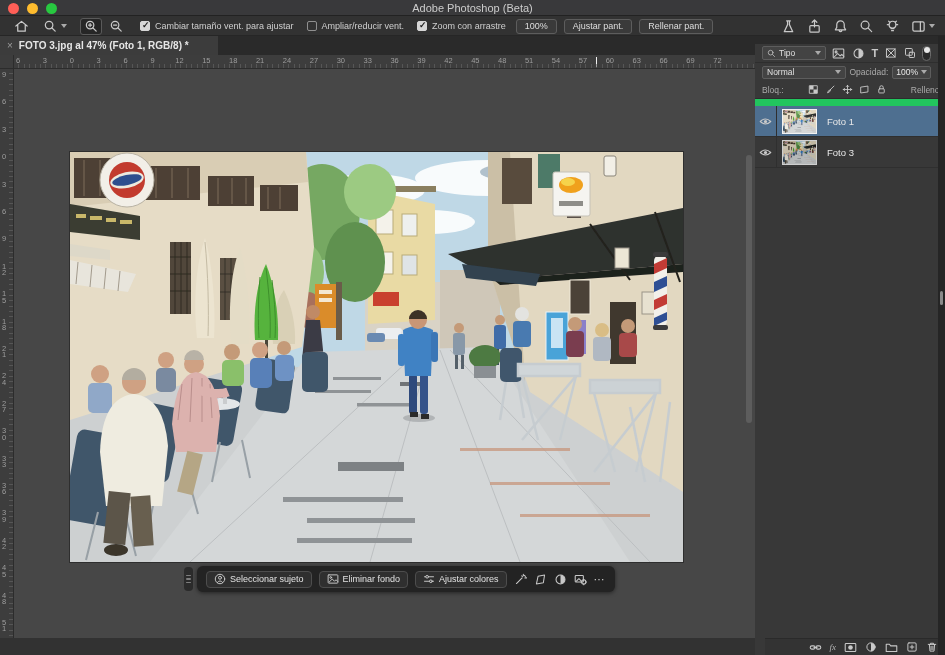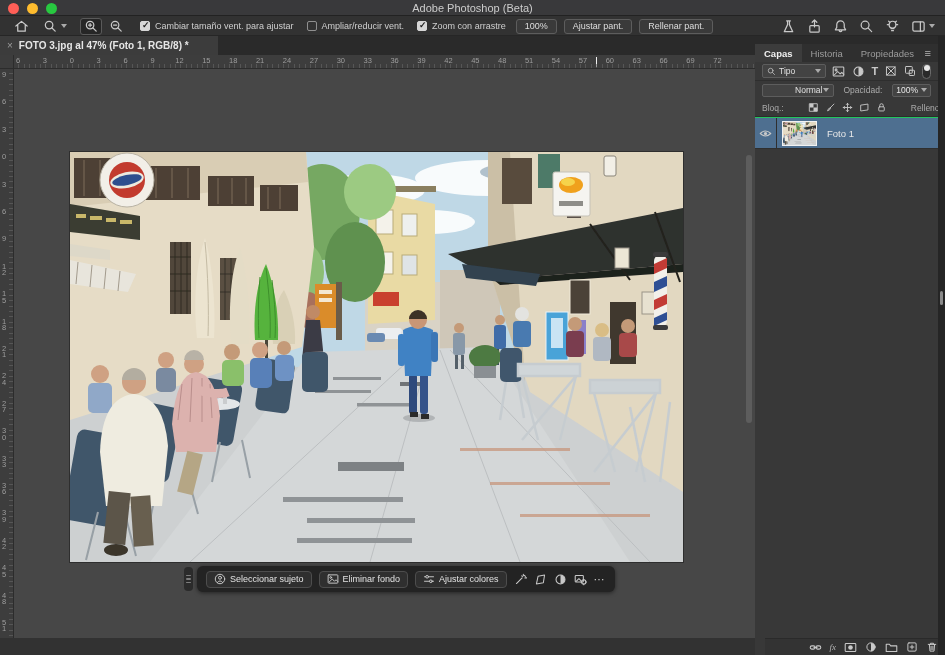--- a/index.html
+++ b/index.html
@@ -76,33 +76,33 @@
   #ptab-menu { margin-left:auto; margin-right:7px; color:#b5b5b5; font-size:11px; display:flex; align-items:center; }
   .prow { display:flex; align-items:center; padding:0 7px; }
   #filter-row { height:19px; border-bottom:1px solid #2e2e2e; gap:6px; }
   #filter-box { display:flex; align-items:center; gap:3px; background:#434343; border:1px solid #5d5d5d; border-radius:2px;
     height:14px; padding:0 4px; width:66px; }
   #filter-box .lbl { font-size:8.5px; color:#e0e0e0; flex:1; }
   .f-ic { display:flex; align-items:center; }
   #filter-icons { display:flex; gap:7px; align-items:center; flex:1; justify-content:center; }
   #filter-toggle { width:9px; height:15px; background:#2a2a2a; border:1px solid #6a6a6a; border-radius:5px; position:relative; }
   #filter-toggle::after { content:""; position:absolute; left:0.5px; top:0.5px; width:6px; height:6px; border-radius:50%; background:#e8e8e8; }
-  #blend-row { height:18px; gap:10px;text-align:right; }
+  #blend-row { height:18px; gap:4px; }
   #blend-select { display:flex; align-items:center; background:#434343; border:1px solid #5d5d5d; border-radius:2px;
     height:13px; width:103px; padding:0 4px; }
   #blend-select .lbl { font-size:8.5px; color:#e0e0e0; flex:1; }
   .mini-label { font-size:8.5px; color:#ababab; }
   .val-box { display:flex; align-items:center; background:#434343; border:1px solid #5d5d5d; border-radius:2px;
     height:13px; padding:0 3px; gap:3px; }
   .val-box .lbl { font-size:8.5px; color:#e8e8e8; }
   #lock-row { height:18px; gap:24px; border-bottom:1px solid #2c2c2c; }
   #lock-icons { display:flex; gap:6px; align-items:center; }
   #lock-row .right { margin-left:auto; display:flex; gap:4px; align-items:center; }
   
-  #layers-list { border-top:1px solid #22c55e; }
+  #layers-list { border-top:7px solid #22c55e; }
   .layer-row { height:31px; display:flex; align-items:center; background:#383838; border-bottom:1px solid #2f2f2f; }
   .layer-row.selected { background:#4e6f90; }
   .eye-cell { width:22px; height:31px; display:flex; align-items:center; justify-content:center; border-right:1px solid #2f2f2f; }
   .thumb-wrap { margin-left:5px; width:35px; height:25px; border:1px solid #cfcfcf; background:#888; flex:none; }
   .layer-row.selected .thumb-wrap { border:1.5px solid #f2f2f2; }
   .thumb-wrap svg { display:block; width:100%; height:100%; }
   .layer-row:nth-child(2) .thumb-wrap svg, .layer-row:nth-child(3) .thumb-wrap svg { filter:brightness(.82) contrast(1.15); }
   .layer-name { margin-left:10px; font-size:9.5px; color:#e8e8e8; }
   #panel-bottom { position:absolute; left:10px; bottom:0; width:100%; height:17px; background:#333333; border-top:1px solid #2a2a2a;
     display:flex; align-items:center; justify-content:flex-end; gap:8px; padding-right:10px; }
@@ -564,26 +564,20 @@
           </svg>
         </span>
       <span class="ctx-more">⋯</span>
     </div>
   </div>
 
 </div>
 
 <div id="rightpanel">
   <div id="panel-gap"></div>
-  <div id="panel-tabs">
-    <span class="ptab active">Capas</span>
-    <span class="ptab">Historia</span>
-    <span class="ptab">Propiedades</span>
-    <span id="ptab-menu">≡</span>
-  </div>
 
   <div class="prow" id="filter-row">
     <span id="filter-box">
       <svg width="9" height="9" viewBox="0 0 16 16" class="ic">
           <circle cx="6.5" cy="6.5" r="4.2"></circle>
           <line x1="9.8" y1="9.8" x2="13.5" y2="13.5"></line>
         </svg>
       <span class="lbl">Tipo</span>
       <span class="chev"></span>
     </span>
@@ -679,20 +673,34 @@
             <circle cx="8" cy="8" r="2" class="icf"></circle>
           </svg>
       </span>
       <span class="thumb-wrap">
           <svg viewBox="0 0 613 410" preserveAspectRatio="none">
             <use href="#scene"></use>
           </svg>
         </span>
       <span class="layer-name">Foto 1</span>
     </div>
+    <div class="layer-row">
+      <span class="eye-cell">
+        <svg width="13" height="13" viewBox="0 0 16 16">
+            <path d="M1.5 8Q8 2 14.5 8Q8 14 1.5 8Z" class="ic"></path>
+            <circle cx="8" cy="8" r="2" class="icf"></circle>
+          </svg>
+      </span>
+      <span class="thumb-wrap">
+          <svg viewBox="0 0 613 410" preserveAspectRatio="none">
+            <use href="#scene"></use>
+          </svg>
+        </span>
+      <span class="layer-name">Foto 3</span>
+    </div>
   </div>
 
   <div id="panel-bottom">
     <span class="pb-ic">
         <svg width="13" height="13" viewBox="0 0 16 16" class="ic">
           <rect x="1.5" y="6" width="6" height="4" rx="2"></rect>
           <rect x="8.5" y="6" width="6" height="4" rx="2"></rect>
           <line x1="6" y1="8" x2="10" y2="8"></line>
         </svg>
       </span>

